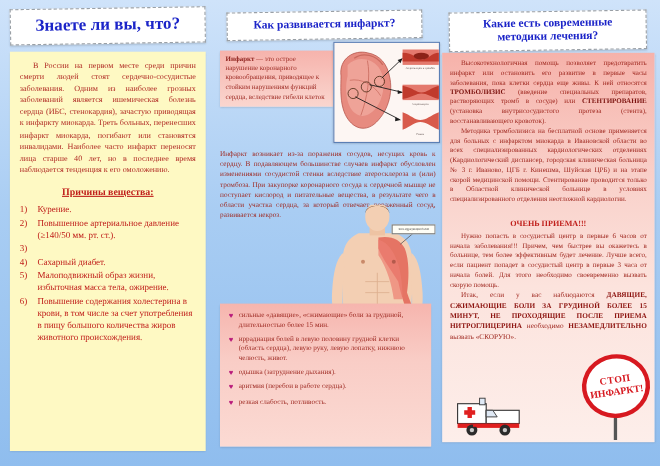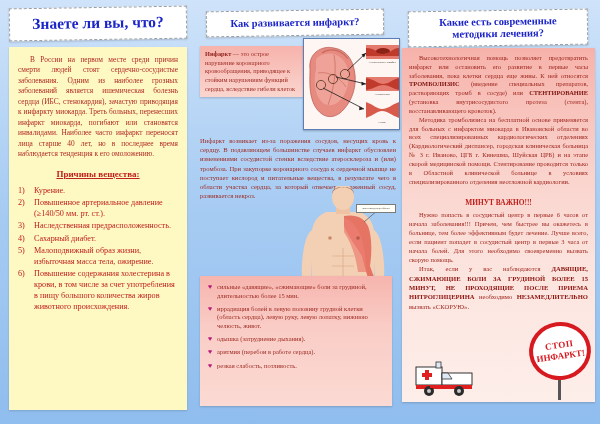--- a/index.html
+++ b/index.html
@@ -163,21 +163,20 @@
         <li>
           <span class="num">1)</span>
           <span class="txt">Курение.</span>
         </li>
         <li>
           <span class="num">2)</span>
           <span class="txt">Повышенное артериальное давление (≥140/50 мм. рт. ст.).</span>
         </li>
         <li>
           <span class="num">3)</span>
-          <span class="txt">Наследственная предрасположенность.</span>
         </li>
         <li>
           <span class="num">4)</span>
           <span class="txt">Сахарный диабет.</span>
         </li>
         <li>
           <span class="num">5)</span>
           <span class="txt">Малоподвижный образ жизни, избыточная масса тела, ожирение.</span>
         </li>
         <li>
@@ -296,21 +295,21 @@
       <div>Какие есть современные</div>
       <div>методики лечения?</div>
     </div>
   </div>
 
   <div class="right-panel">
     <p class="rt indent"><span>Высокотехнологичная помощь позволяет предотвратить инфаркт или остановить его развитие в первые часы заболевания, пока клетки сердца еще живы. К ней относятся </span><b>ТРОМБОЛИЗИС</b><span> (введение специальных препаратов, растворяющих тромб в сосуде) или </span><b>СТЕНТИРОВАНИЕ</b><span> (установка внутрисосудистого протеза (стента), восстанавливающего кровоток).</span></p>
 
     <p class="rt indent">Методика тромболизиса на бесплатной основе применяется для больных с инфарктом миокарда в Ивановской области во всех специализированных кардиологических отделениях (Кардиологический диспансер, городская клиническая больница № 3 г. Иваново, ЦГБ г. Кинешма, Шуйская ЦРБ) и на этапе скорой медицинской помощи. Стентирование проводится только в Областной клинической больнице в условиях специализированного отделения неотложной кардиологии.</p>
 
-    <div class="very-important">МИНУТ ВАЖНО!!!</div>
+    <div class="very-important">ОЧЕНЬ ПРИЕМА!!!</div>
 
     <p class="rt indent">Нужно попасть в сосудистый центр в первые 6 часов от начала заболевания!!! Причем, чем быстрее вы окажетесь в больнице, тем более эффективным будет лечение. Лучше всего, если пациент попадет в сосудистый центр в первые 3 часа от начала болей. Для этого необходимо своевременно вызвать скорую помощь.</p>
 
     <p class="final"><span>Итак, если у вас наблюдаются </span><b>ДАВЯЩИЕ, СЖИМАЮЩИЕ БОЛИ ЗА ГРУДИНОЙ БОЛЕЕ 15 МИНУТ, НЕ ПРОХОДЯЩИЕ ПОСЛЕ ПРИЕМА НИТРОГЛИЦЕРИНА</b><span> необходимо </span><b>НЕЗАМЕДЛИТЕЛЬНО</b><span> вызвать «СКОРУЮ».</span></p>
 
     <div class="ambulance">
       <svg width="66" height="40" viewBox="0 0 66 40">
         <rect x="4" y="8" width="26" height="18" fill="#ffffff" stroke="#333" stroke-width="1"></rect>
         <rect x="30" y="14" width="30" height="12" fill="#ffffff" stroke="#333" stroke-width="1"></rect>
         <path d="M30 14 L36 14 L40 20 L30 20 Z" fill="#dfe9f5" stroke="#333" stroke-width="0.8"></path>

